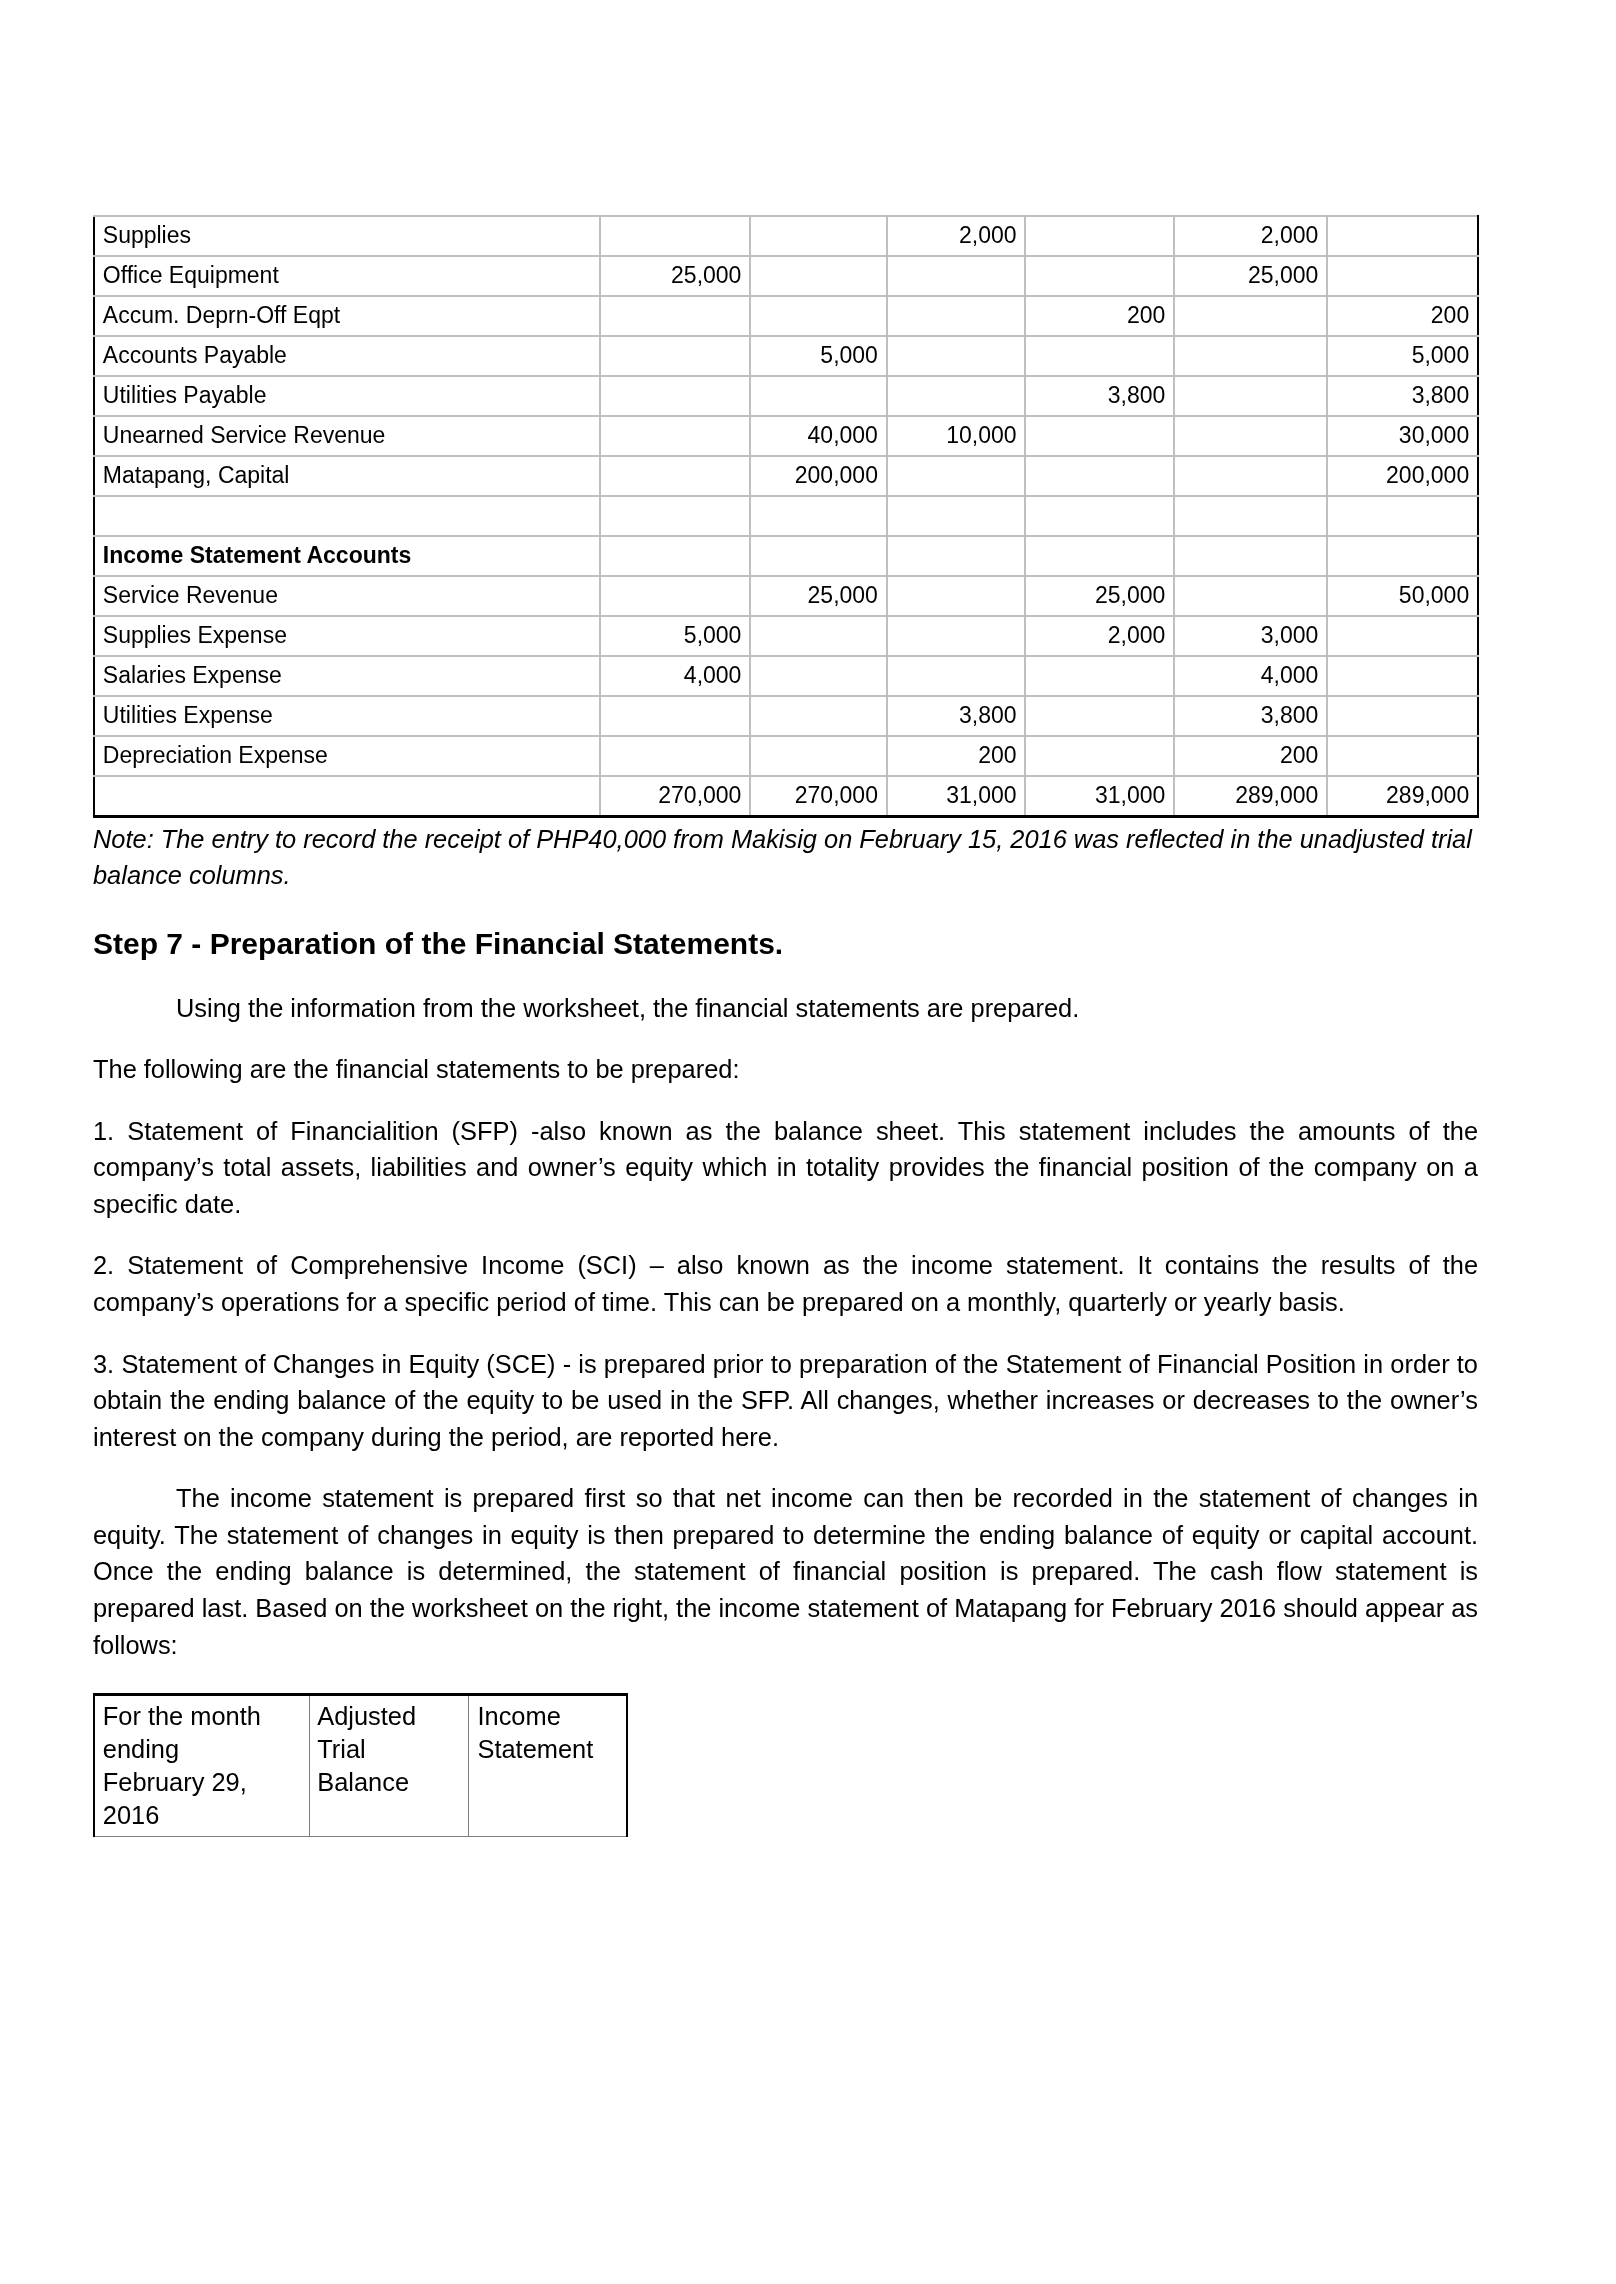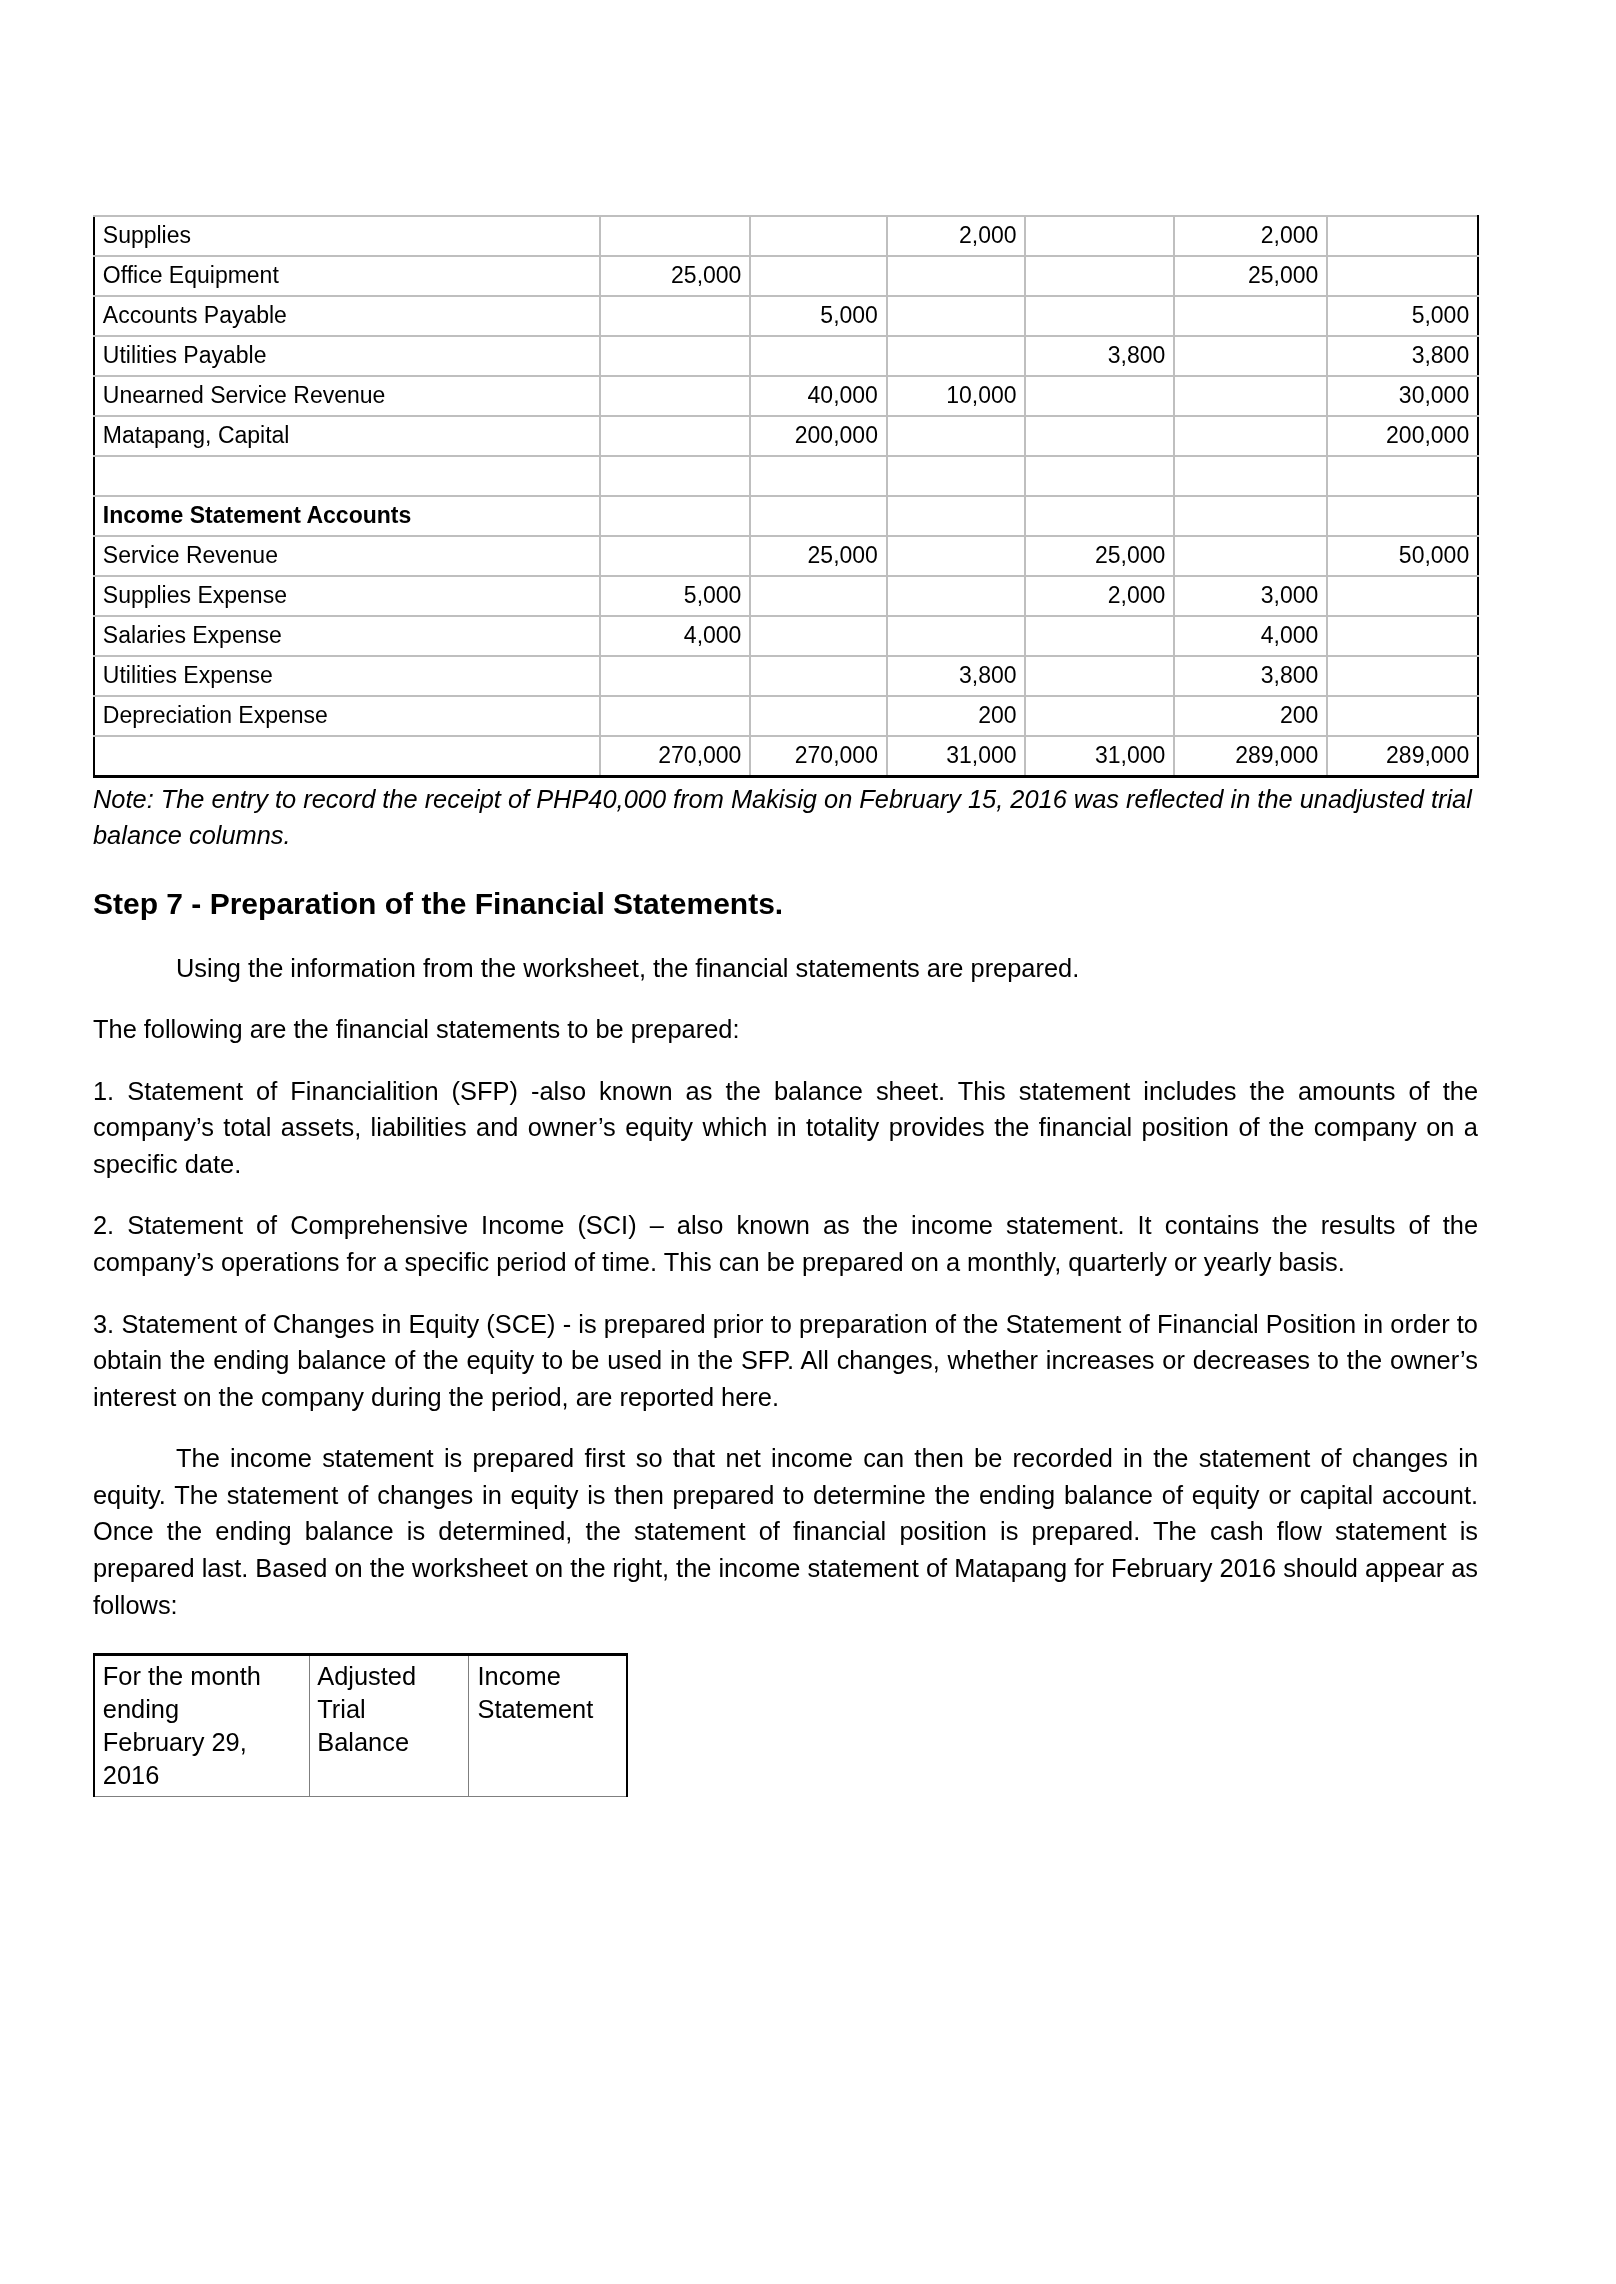--- a/index.html
+++ b/index.html
@@ -153,20 +153,29 @@
           <td class="num"></td>
         </tr>
         <tr>
           <td class="acct">Office Equipment</td>
           <td class="num">25,000</td>
           <td class="num"></td>
           <td class="num"></td>
           <td class="num"></td>
           <td class="num">25,000</td>
           <td class="num"></td>
+        </tr>
+        <tr>
+          <td class="acct">Accum. Deprn-Off Eqpt</td>
+          <td class="num"></td>
+          <td class="num"></td>
+          <td class="num"></td>
+          <td class="num">200</td>
+          <td class="num"></td>
+          <td class="num">200</td>
         </tr>
         <tr>
           <td class="acct">Accounts Payable</td>
           <td class="num"></td>
           <td class="num">5,000</td>
           <td class="num"></td>
           <td class="num"></td>
           <td class="num"></td>
           <td class="num">5,000</td>
         </tr>

